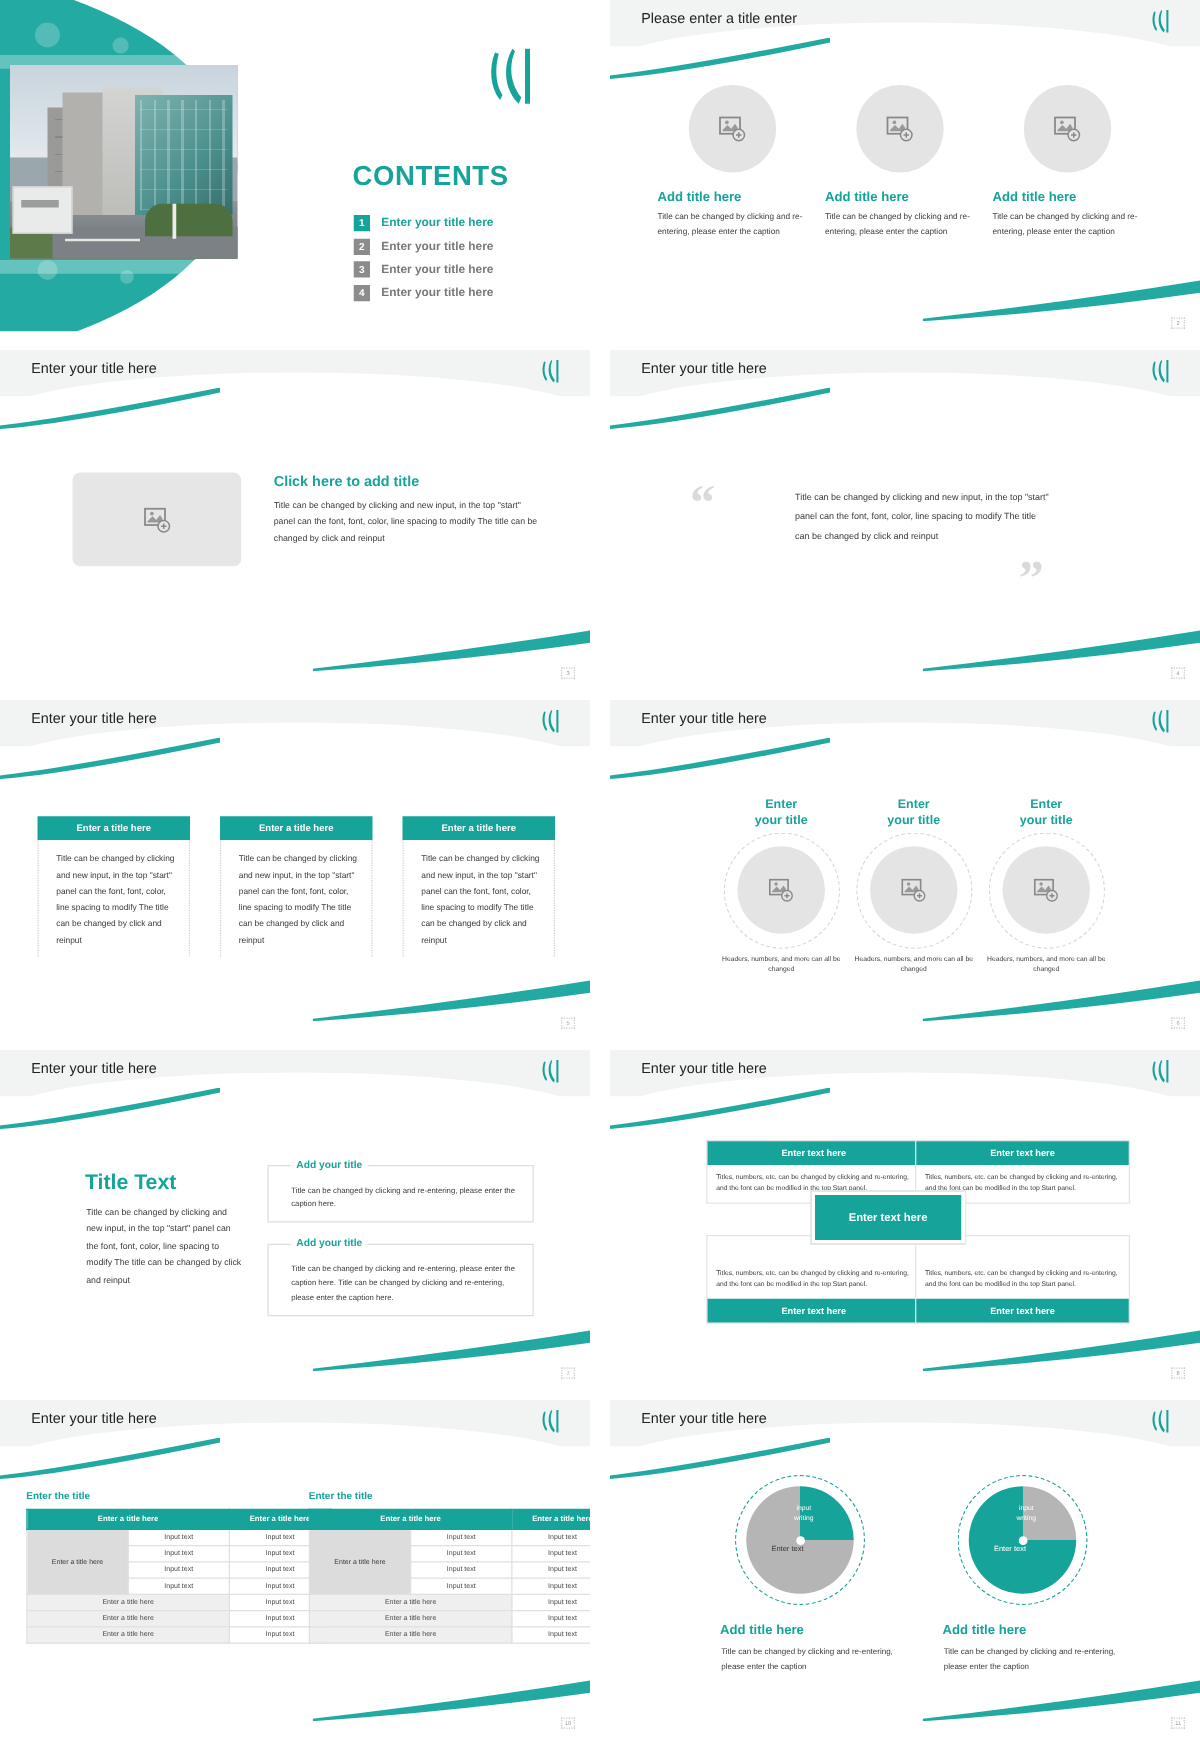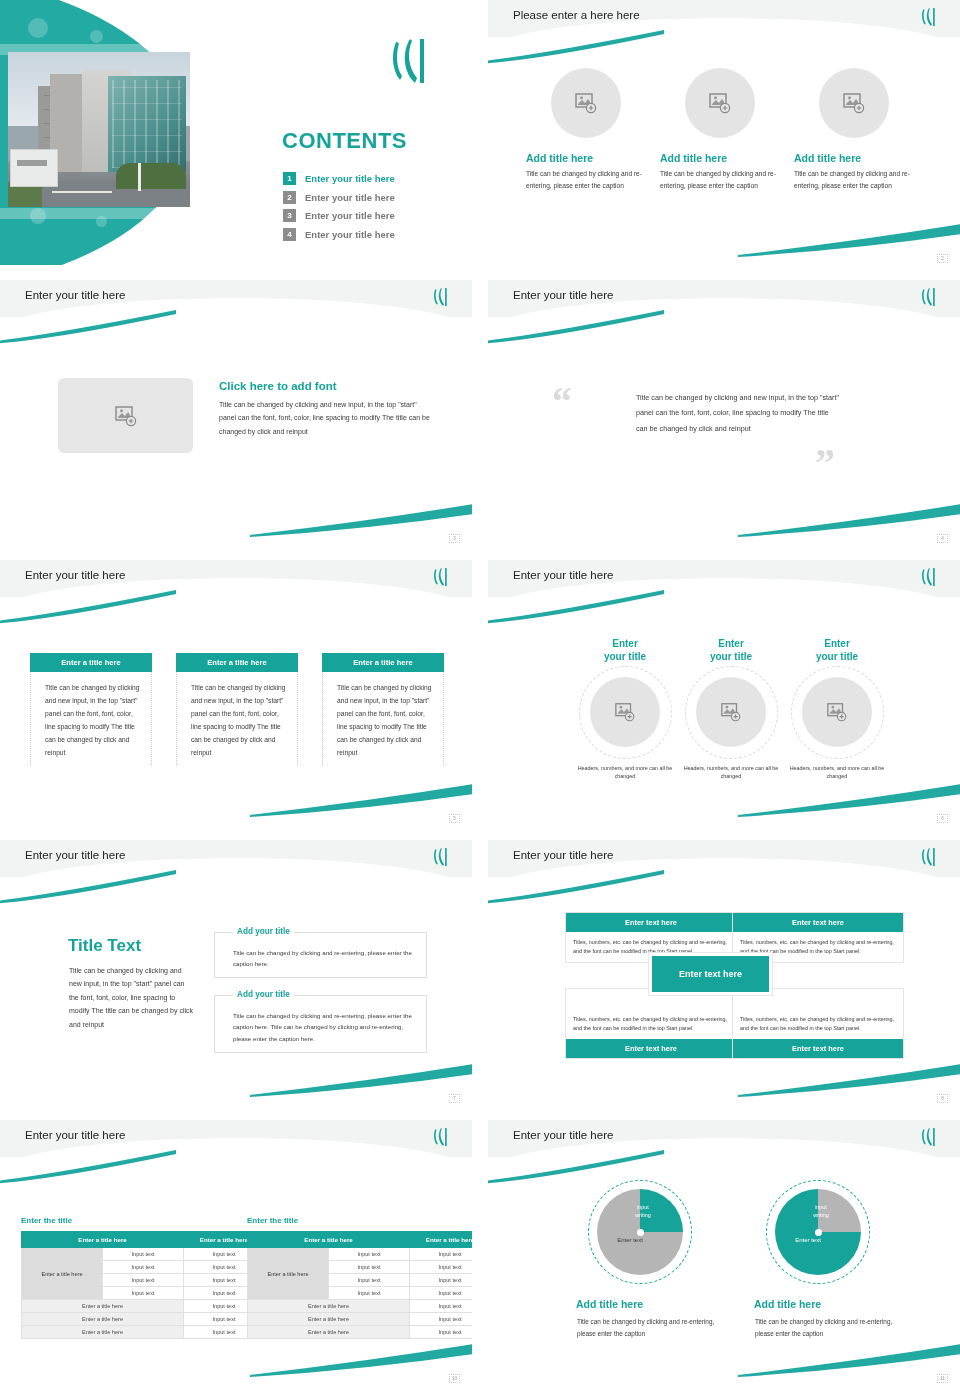--- a/index.html
+++ b/index.html
@@ -195,21 +195,21 @@
   .s8-bar { background:#16a39a; color:#fff; font-size:7.4px; font-weight:bold; text-align:center; padding:5px 0; }
   .s8-txt { font-size:5.4px; color:#3a3a3a; line-height:1.65; padding:6px 7px; }
   .s8-center {
     position:absolute; left:161px; top:113px; width:123px; height:42px;
     background:#16a39a; color:#fff; font-size:9px; font-weight:bold;
     display:flex; align-items:center; justify-content:center;
     border:3px solid #fff; box-shadow: 0 0 0 1px #e8e8e8;
   }
 
   
-  .tbl-wrap { position:absolute; top:96px; width:244px; }
+  .tbl-wrap { position:absolute; top:72px; width:244px; }
   .tbl-cap { font-size:8px; font-weight:bold; color:#16a39a; margin-bottom:6px; }
   table.t { border-collapse:collapse; width:100%; table-layout:fixed; }
   table.t th {
     background:#16a39a; color:#fff; font-size:6.2px; font-weight:bold;
     padding:4px 0; text-align:center; border:1px solid #16a39a;
   }
   table.t td {
     font-size:5.6px; color:#4a4a4a; text-align:center;
     padding:3px 0; border:1px solid #e0e0e0; background:#fff;
   }
@@ -279,21 +279,21 @@
       <div class="toc-row">
         <span class="toc-num">4</span>
         <span class="toc-label">Enter your title here</span>
       </div>
     </div>
   </div>
 
   <div class="slide content">
     <div class="hdr-band"></div>
     <div class="hdr-curve"></div>
-    <div class="hdr-title">Please enter a here here</div>
+    <div class="hdr-title">Please enter a title enter</div>
     <div class="logo-sm">
       <svg width="18" height="22" viewBox="0 0 44 50">
           <path d="M8 6 C 3 18, 4 34, 12 44 L 14 40 C 8 31, 8 18, 11 7 Z" fill="#16a39a"></path>
           <path d="M22 3 C 14 16, 15 36, 27 47 L 29 42 C 20 31, 19 16, 24 5 Z" fill="#16a39a"></path>
           <path d="M32 3 L 36 3 L 36 47 L 32 47 Z" fill="#16a39a"></path>
         </svg>
     </div>
     <div class="swoosh-tl">
       <svg width="190" height="34" viewBox="0 0 190 34">
           <path d="M0 32 Q 60 26 190 0 L190 4 Q 62 31 2 34 Z" fill="#21a9a2"></path>
@@ -374,21 +374,21 @@
 
     <div class="ph-rect s3-img">
       <svg width="24" height="24" viewBox="0 0 24 24">
           <rect x="2" y="3" width="16" height="13" fill="none" stroke="#888" stroke-width="1.4"></rect>
           <path d="M4 13 L8 9 L11 12 L14 8 L16 11 L16 14 L4 14 Z" fill="#999"></path>
           <circle cx="7.5" cy="6.8" r="1.5" fill="#999"></circle>
           <circle cx="17" cy="17" r="4.6" fill="#e6e6e6" stroke="#888" stroke-width="1.2"></circle>
           <path d="M17 14.8 L17 19.2 M14.8 17 L19.2 17" stroke="#888" stroke-width="1.2"></path>
         </svg>
     </div>
-    <div class="s3-h">Click here to add font</div>
+    <div class="s3-h">Click here to add title</div>
     <div class="s3-p">Title can be changed by clicking and new input, in the top "start" panel can the font, font, color, line spacing to modify The title can be changed by click and reinput</div>
 
     <div class="pagenum">3</div>
   </div>
 
   <div class="slide content">
     <div class="hdr-band"></div>
     <div class="hdr-curve"></div>
     <div class="hdr-title">Enter your title here</div>
     <div class="logo-sm">

